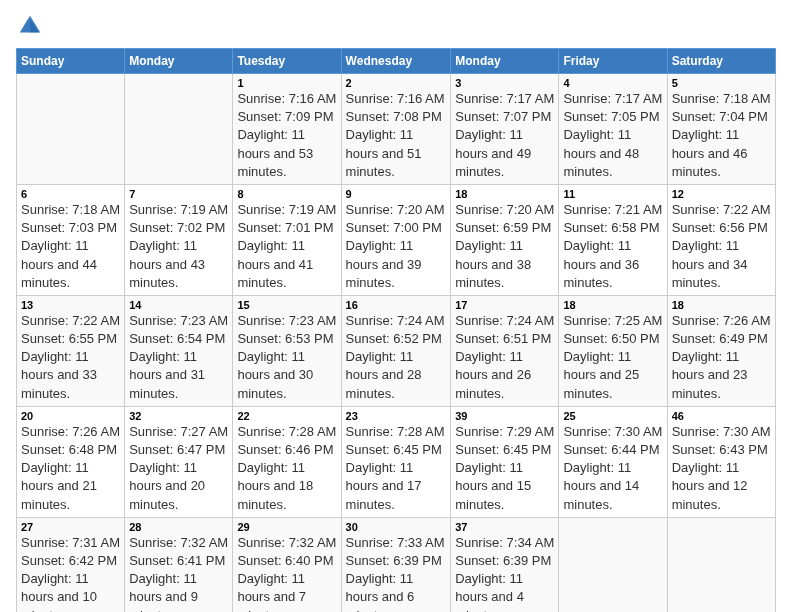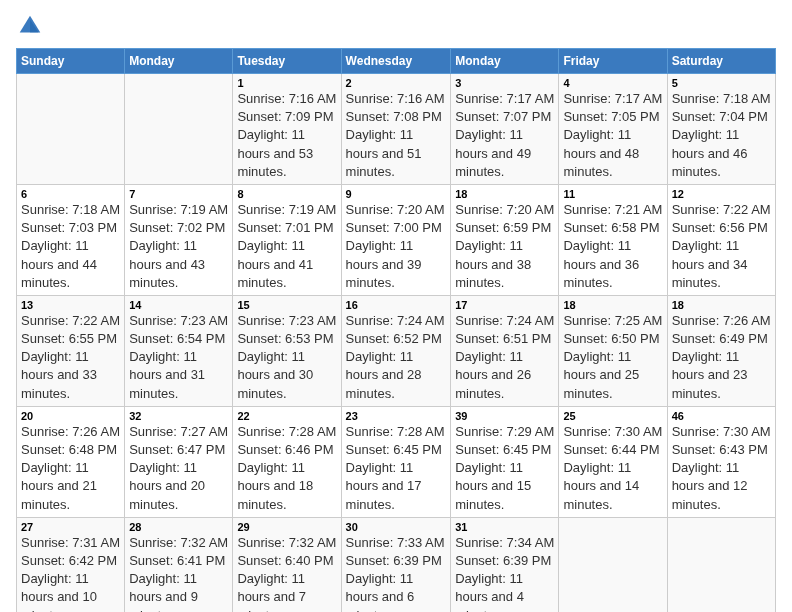--- a/index.html
+++ b/index.html
@@ -253,21 +253,21 @@
           </td>
           <td>
             <span class="day-num">29</span>
             <div class="day-info">Sunrise: 7:32 AM<br>Sunset: 6:40 PM<br>Daylight: 11 hours and 7 minutes.</div>
           </td>
           <td>
             <span class="day-num">30</span>
             <div class="day-info">Sunrise: 7:33 AM<br>Sunset: 6:39 PM<br>Daylight: 11 hours and 6 minutes.</div>
           </td>
           <td>
-            <span class="day-num">31</span>
+            <span class="day-num">37</span>
             <div class="day-info">Sunrise: 7:34 AM<br>Sunset: 6:39 PM<br>Daylight: 11 hours and 4 minutes.</div>
           </td>
           <td class="empty-cell"></td>
           <td class="empty-cell"></td>
         </tr>
       </tbody>
   </table>
 </div>
 
 </body></html>

